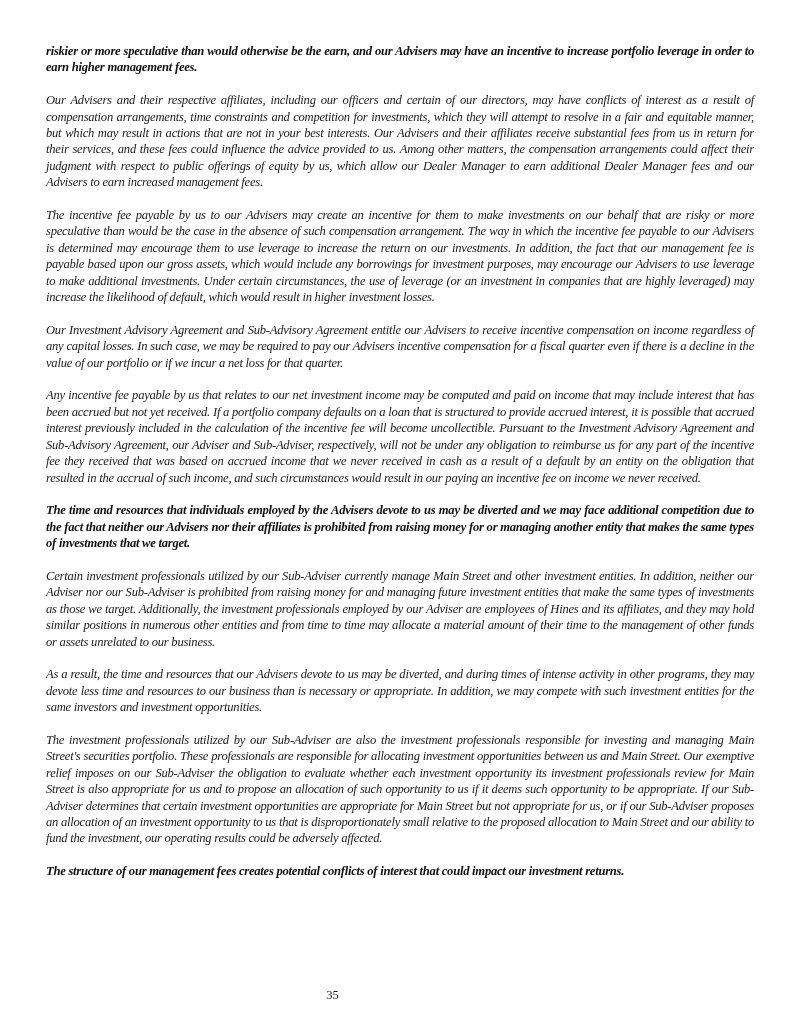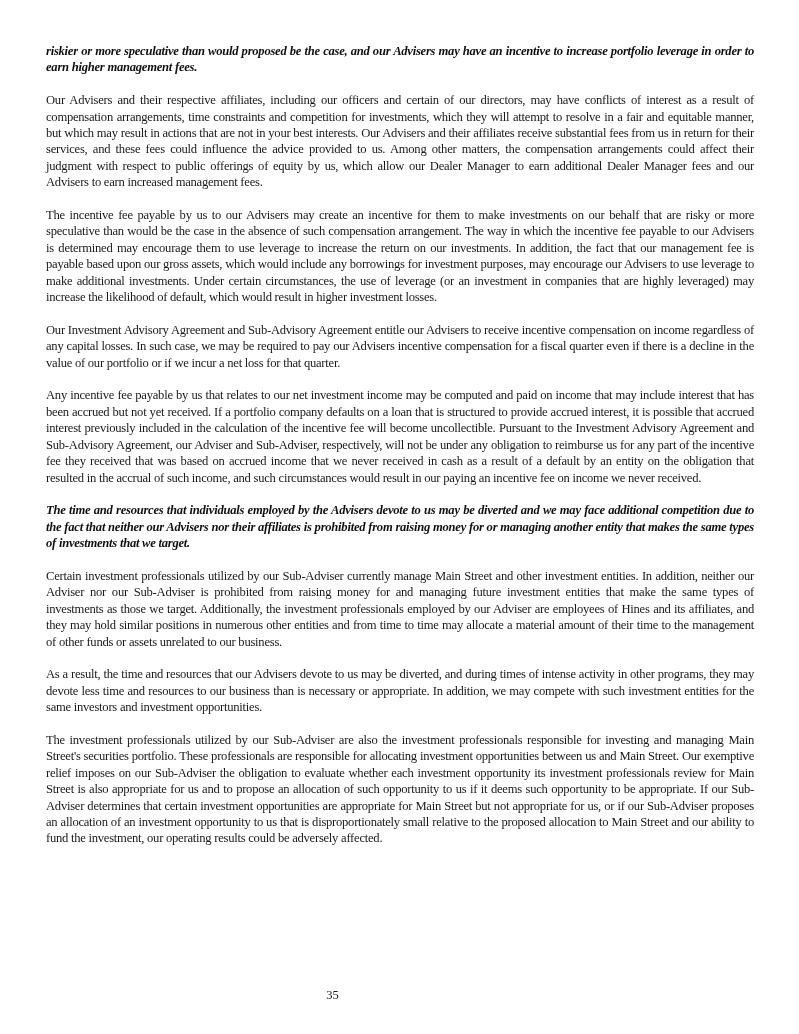--- a/index.html
+++ b/index.html
@@ -11,20 +11,21 @@
     width: 708px;
     font-family: "Liberation Serif", serif;
     font-size: 12.6px;
     line-height: 16.4px;
     color: #1a1a1a;
     letter-spacing: -0.25px;
   }
   .p {
     margin: 0 0 16.4px 0;
     text-align: justify;
+    font-style: italic;
   }
   .h {
     margin: 0 0 16.4px 0;
     text-align: justify;
     font-weight: bold;
     font-style: italic;
     color: #111;
   }
   .footer {
     position: absolute;
@@ -34,24 +35,25 @@
     text-align: center;
     font-family: "Liberation Serif", serif;
     font-size: 12.6px;
     color: #1a1a1a;
   }
 </style>
 </head>
 <body>
 
 <div class="page">
-  <p class="h">riskier or more speculative than would proposed be the case, and our Advisers may have an incentive to increase portfolio leverage in order to earn higher management fees.</p>
+  <p class="h">riskier or more speculative than would otherwise be the earn, and our Advisers may have an incentive to increase portfolio leverage in order to earn higher management fees.</p>
   <p class="p">Our Advisers and their respective affiliates, including our officers and certain of our directors, may have conflicts of interest as a result of compensation arrangements, time constraints and competition for investments, which they will attempt to resolve in a fair and equitable manner, but which may result in actions that are not in your best interests. Our Advisers and their affiliates receive substantial fees from us in return for their services, and these fees could influence the advice provided to us. Among other matters, the compensation arrangements could affect their judgment with respect to public offerings of equity by us, which allow our Dealer Manager to earn additional Dealer Manager fees and our Advisers to earn increased management fees.</p>
   <p class="p">The incentive fee payable by us to our Advisers may create an incentive for them to make investments on our behalf that are risky or more speculative than would be the case in the absence of such compensation arrangement. The way in which the incentive fee payable to our Advisers is determined may encourage them to use leverage to increase the return on our investments. In addition, the fact that our management fee is payable based upon our gross assets, which would include any borrowings for investment purposes, may encourage our Advisers to use leverage to make additional investments. Under certain circumstances, the use of leverage (or an investment in companies that are highly leveraged) may increase the likelihood of default, which would result in higher investment losses.</p>
   <p class="p">Our Investment Advisory Agreement and Sub-Advisory Agreement entitle our Advisers to receive incentive compensation on income regardless of any capital losses. In such case, we may be required to pay our Advisers incentive compensation for a fiscal quarter even if there is a decline in the value of our portfolio or if we incur a net loss for that quarter.</p>
   <p class="p">Any incentive fee payable by us that relates to our net investment income may be computed and paid on income that may include interest that has been accrued but not yet received. If a portfolio company defaults on a loan that is structured to provide accrued interest, it is possible that accrued interest previously included in the calculation of the incentive fee will become uncollectible. Pursuant to the Investment Advisory Agreement and Sub-Advisory Agreement, our Adviser and Sub-Adviser, respectively, will not be under any obligation to reimburse us for any part of the incentive fee they received that was based on accrued income that we never received in cash as a result of a default by an entity on the obligation that resulted in the accrual of such income, and such circumstances would result in our paying an incentive fee on income we never received.</p>
   <p class="h">The time and resources that individuals employed by the Advisers devote to us may be diverted and we may face additional competition due to the fact that neither our Advisers nor their affiliates is prohibited from raising money for or managing another entity that makes the same types of investments that we target.</p>
   <p class="p">Certain investment professionals utilized by our Sub-Adviser currently manage Main Street and other investment entities. In addition, neither our Adviser nor our Sub-Adviser is prohibited from raising money for and managing future investment entities that make the same types of investments as those we target. Additionally, the investment professionals employed by our Adviser are employees of Hines and its affiliates, and they may hold similar positions in numerous other entities and from time to time may allocate a material amount of their time to the management of other funds or assets unrelated to our business.</p>
   <p class="p">As a result, the time and resources that our Advisers devote to us may be diverted, and during times of intense activity in other programs, they may devote less time and resources to our business than is necessary or appropriate. In addition, we may compete with such investment entities for the same investors and investment opportunities.</p>
   <p class="p">The investment professionals utilized by our Sub-Adviser are also the investment professionals responsible for investing and managing Main Street's securities portfolio. These professionals are responsible for allocating investment opportunities between us and Main Street. Our exemptive relief imposes on our Sub-Adviser the obligation to evaluate whether each investment opportunity its investment professionals review for Main Street is also appropriate for us and to propose an allocation of such opportunity to us if it deems such opportunity to be appropriate. If our Sub-Adviser determines that certain investment opportunities are appropriate for Main Street but not appropriate for us, or if our Sub-Adviser proposes an allocation of an investment opportunity to us that is disproportionately small relative to the proposed allocation to Main Street and our ability to fund the investment, our operating results could be adversely affected.</p>
+  <p class="h">The structure of our management fees creates potential conflicts of interest that could impact our investment returns.</p>
 </div>
 
 <div class="footer">35</div>
 
 </body></html>

